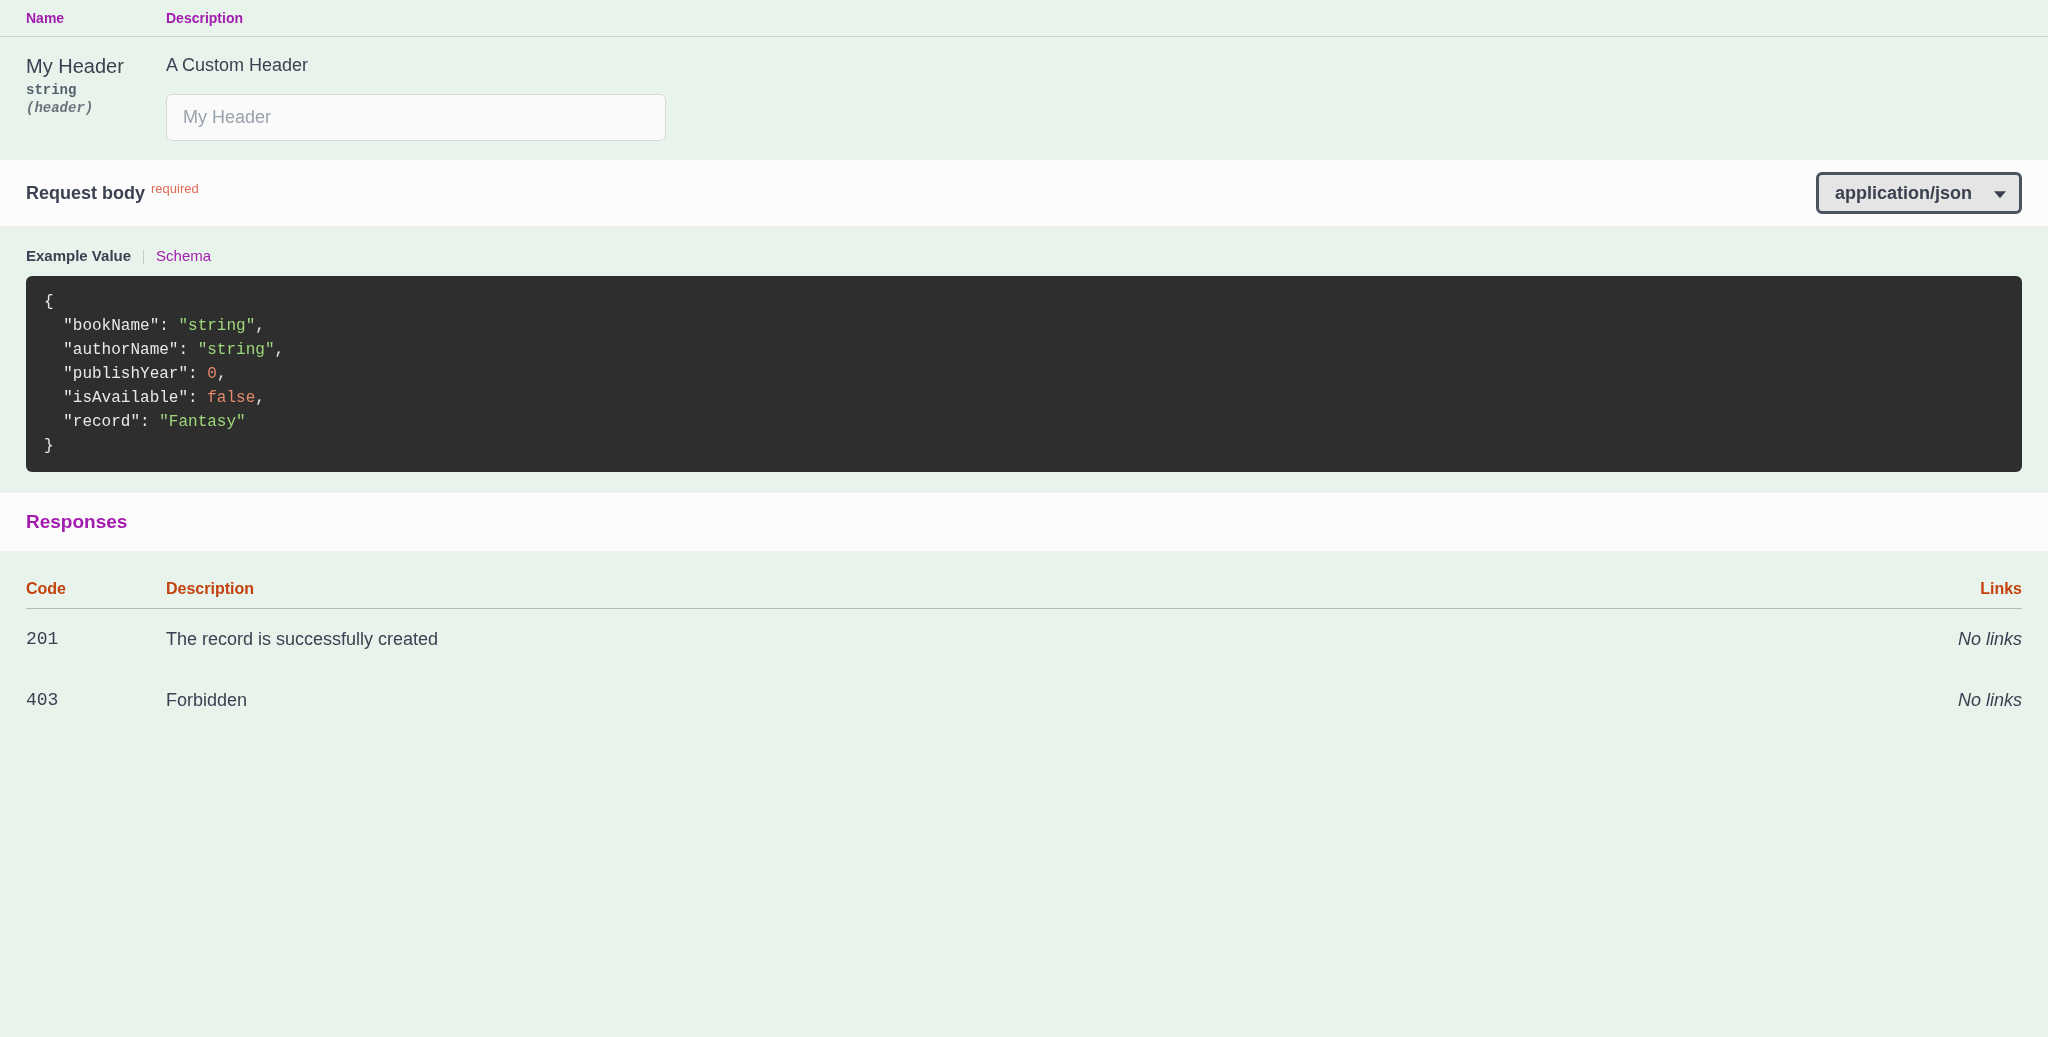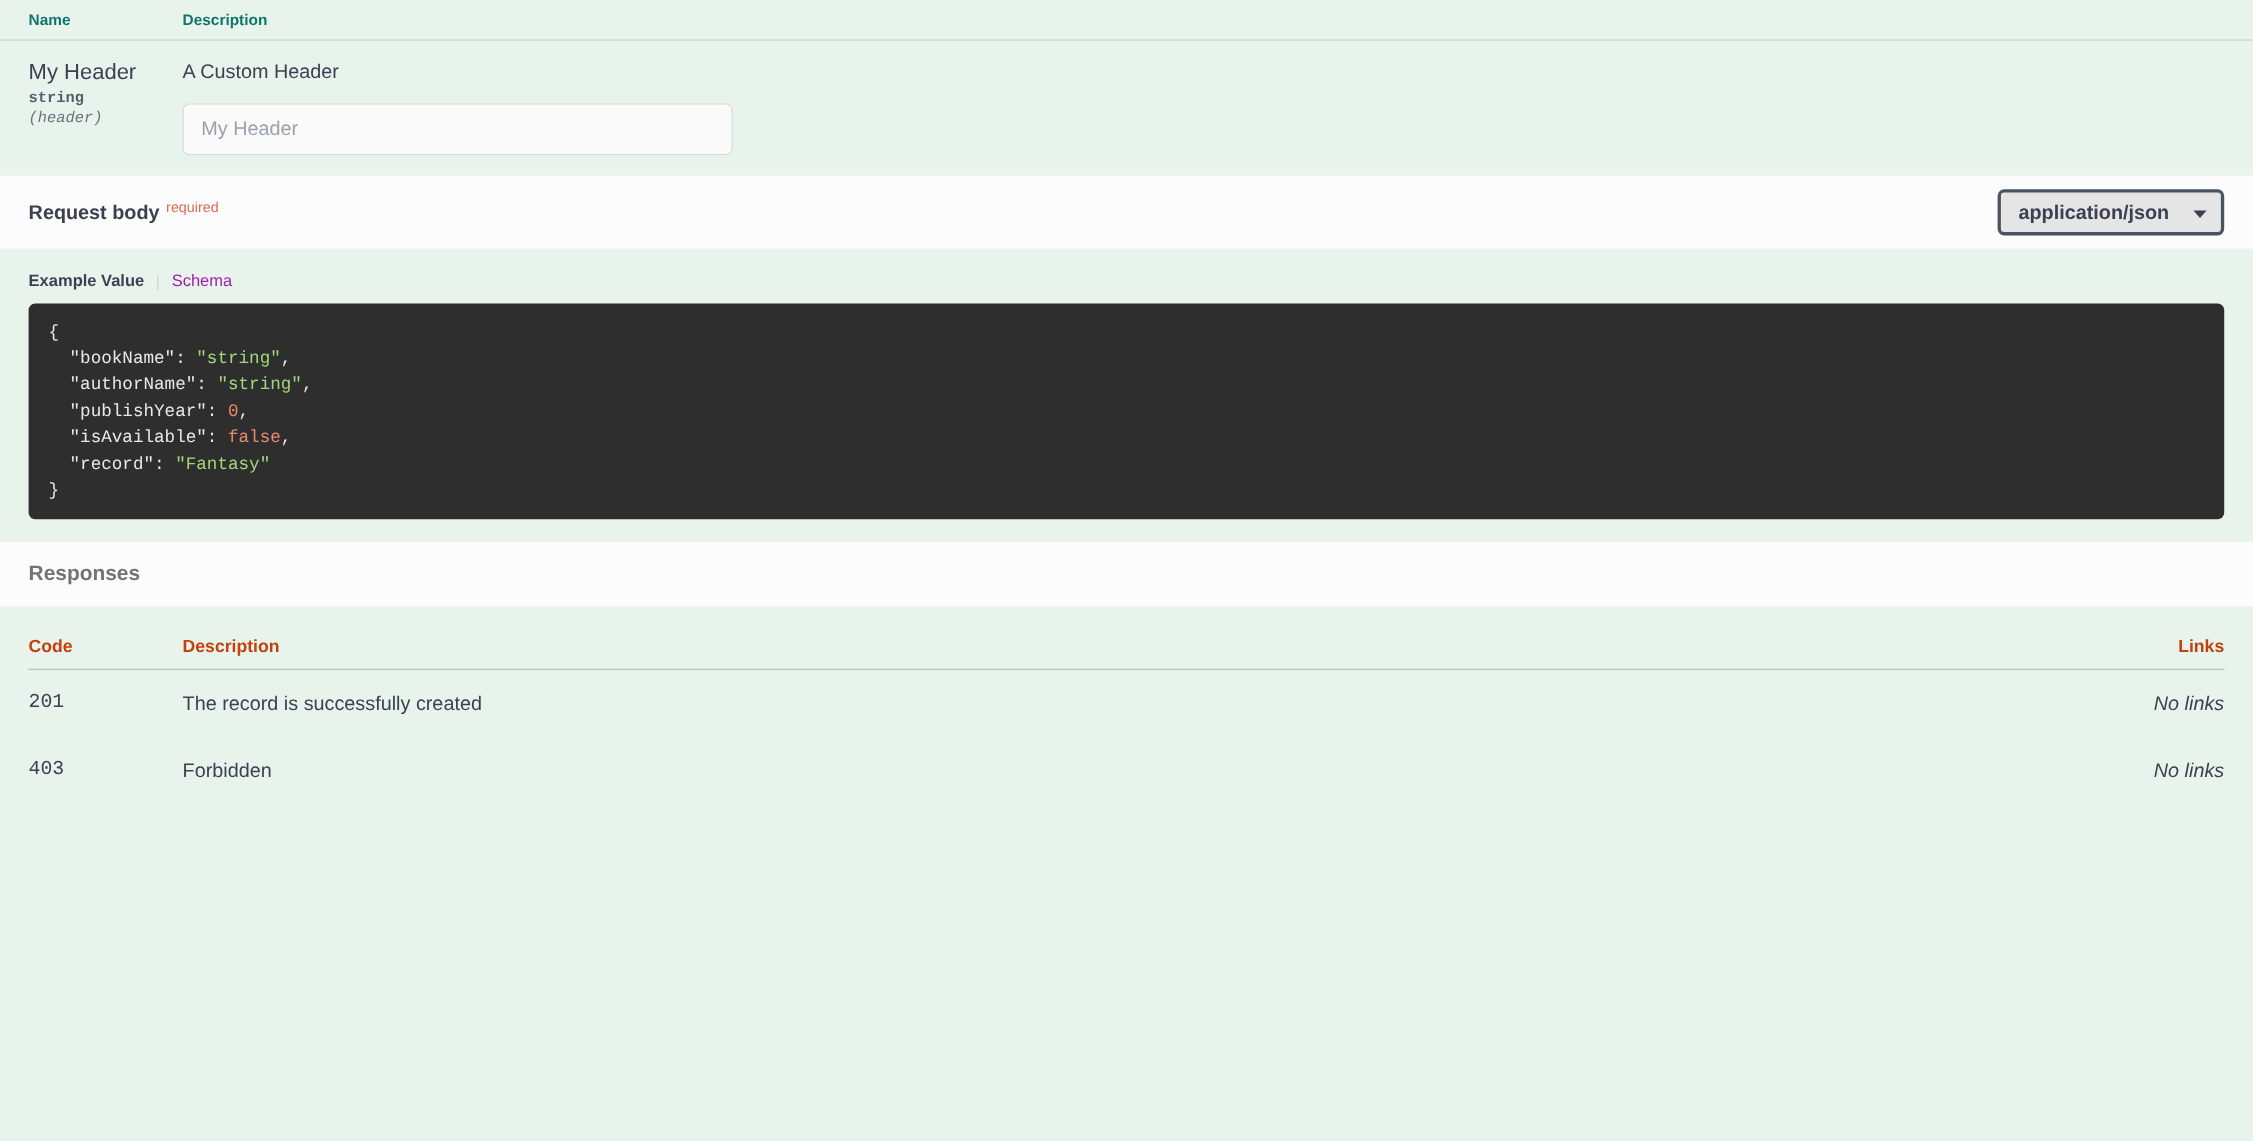--- a/index.html
+++ b/index.html
@@ -15,21 +15,21 @@
   }
   .section {
     padding: 20px 26px;
   }
   .params-header {
     display: flex;
     border-bottom: 1px solid rgba(0,0,0,0.12);
     padding: 10px 26px 10px 26px;
     font-size: 14px;
     font-weight: 700;
-    color: #0f766e;
+    color: #a21caf;
   }
   .col-name {
     width: 140px;
     flex-shrink: 0;
   }
   .col-desc {
     flex: 1;
   }
   .param-row {
     display: flex;
@@ -48,21 +48,21 @@
     font-family: "SFMono-Regular", Consolas, "Liberation Mono", Menlo, monospace;
     font-size: 14px;
     font-weight: 700;
     color: #55606e;
     margin-top: 4px;
   }
   .param-in {
     font-family: "SFMono-Regular", Consolas, "Liberation Mono", Menlo, monospace;
     font-size: 14px;
     font-style: italic;
-    font-weight: 400;
+    font-weight: 700;
     color: #6a737d;
     margin-top: 2px;
   }
   .param-desc-cell {
     flex: 1;
   }
   .param-desc {
     font-size: 18px;
     color: #3b4151;
     margin-bottom: 18px;
@@ -167,21 +167,21 @@
   .tok-key { color: #e8e8e8; }
   .tok-str { color: #9fd87b; }
   .tok-num { color: #e58a6b; }
   .tok-bool { color: #e58a6b; }
   .tok-punct { color: #e6e6e6; }
   .responses-bar {
     background: #fbfcfb;
     padding: 18px 26px;
     font-size: 19px;
     font-weight: 700;
-    color: #737373;
+    color: #a21caf;
     border-top: 1px solid rgba(0,0,0,0.04);
     border-bottom: 1px solid rgba(0,0,0,0.04);
   }
   .responses-table {
     width: calc(100% - 52px);
     margin: 18px 26px 0 26px;
     border-collapse: collapse;
   }
   .responses-table th {
     text-align: left;

